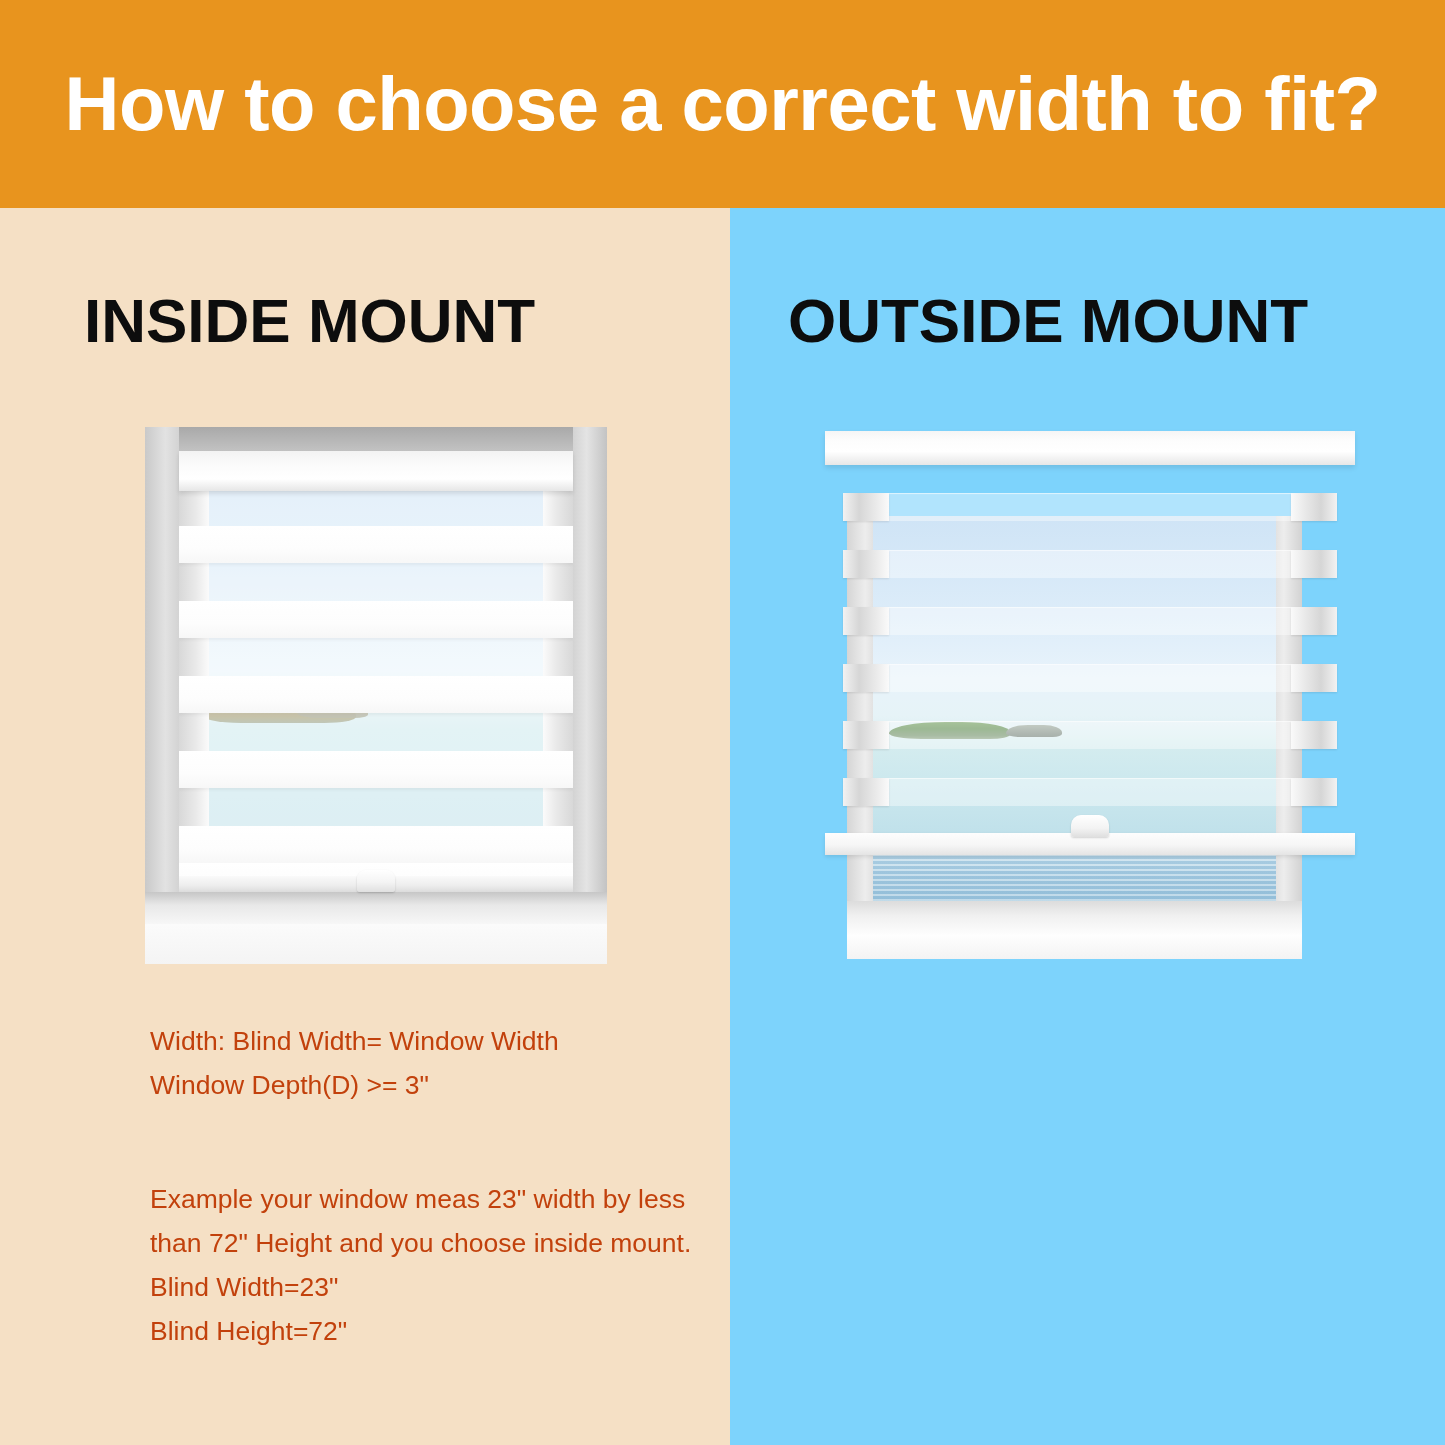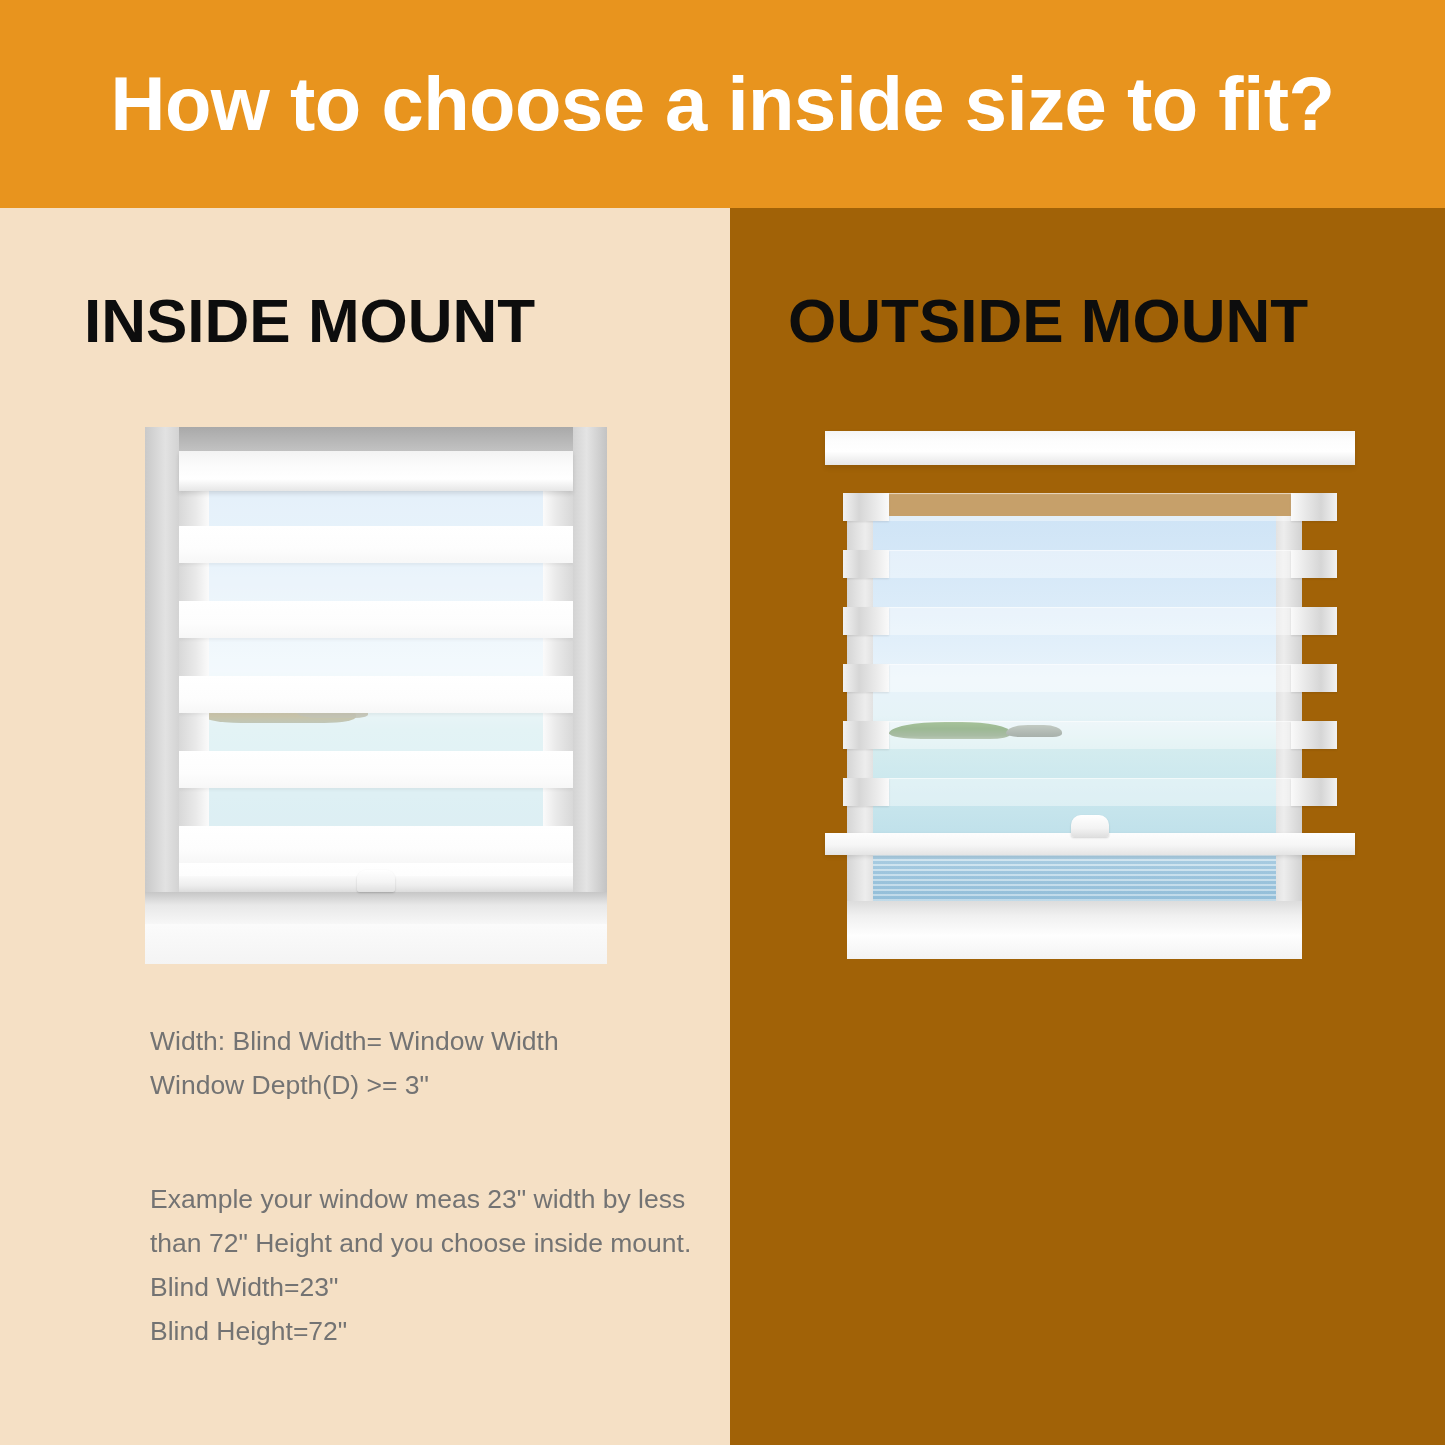--- a/index.html
+++ b/index.html
@@ -53,40 +53,40 @@
     left: 0; top: 0;
     width: 838px;
     height: 1237px;
     background: #F5E0C5;
   }
   .panel-right {
     position: absolute;
     left: 730px; top: 0;
     width: 715px;
     height: 1237px;
-    background: #a16207;
+    background: #7dd3fc;
   }
 
   .panel-heading {
     position: absolute;
     font-family: "Liberation Sans", sans-serif;
     font-weight: bold;
     font-size: 62px;
     color: #0d0d0d;
     letter-spacing: 0px;
     white-space: nowrap;
     line-height: 1;
   }
   .heading-left { left: 84px; top: 82px; }
   .heading-right { left: 58px; top: 82px; }
 
   
   .textblock {
     position: absolute;
-    color: #737373;
+    color: #c2410c;
   }
   .tb-left {
     left: 150px;
     width: 560px;
     font-family: "Liberation Sans", sans-serif;
     font-size: 26.5px;
     line-height: 44px;
   }
   .tb-left-1 { top: 811px; }
   .tb-left-2 { top: 969px; }
@@ -359,21 +359,21 @@
     background: rgba(255,255,255,0.40);
     box-shadow: inset 0 1px 1px rgba(255,255,255,.6);
   }
 </style>
 </head>
 <body>
 
 <div class="page">
 
   <div class="header">
-    <div class="header-title">How to choose a inside size to fit?</div>
+    <div class="header-title">How to choose a correct width to fit?</div>
   </div>
 
   <div class="panels">
 
     <div class="panel-left">
 
       <div class="panel-heading heading-left">INSIDE MOUNT</div>
 
       <div class="inside-window">
         <div class="iw-frame-outer"></div>

